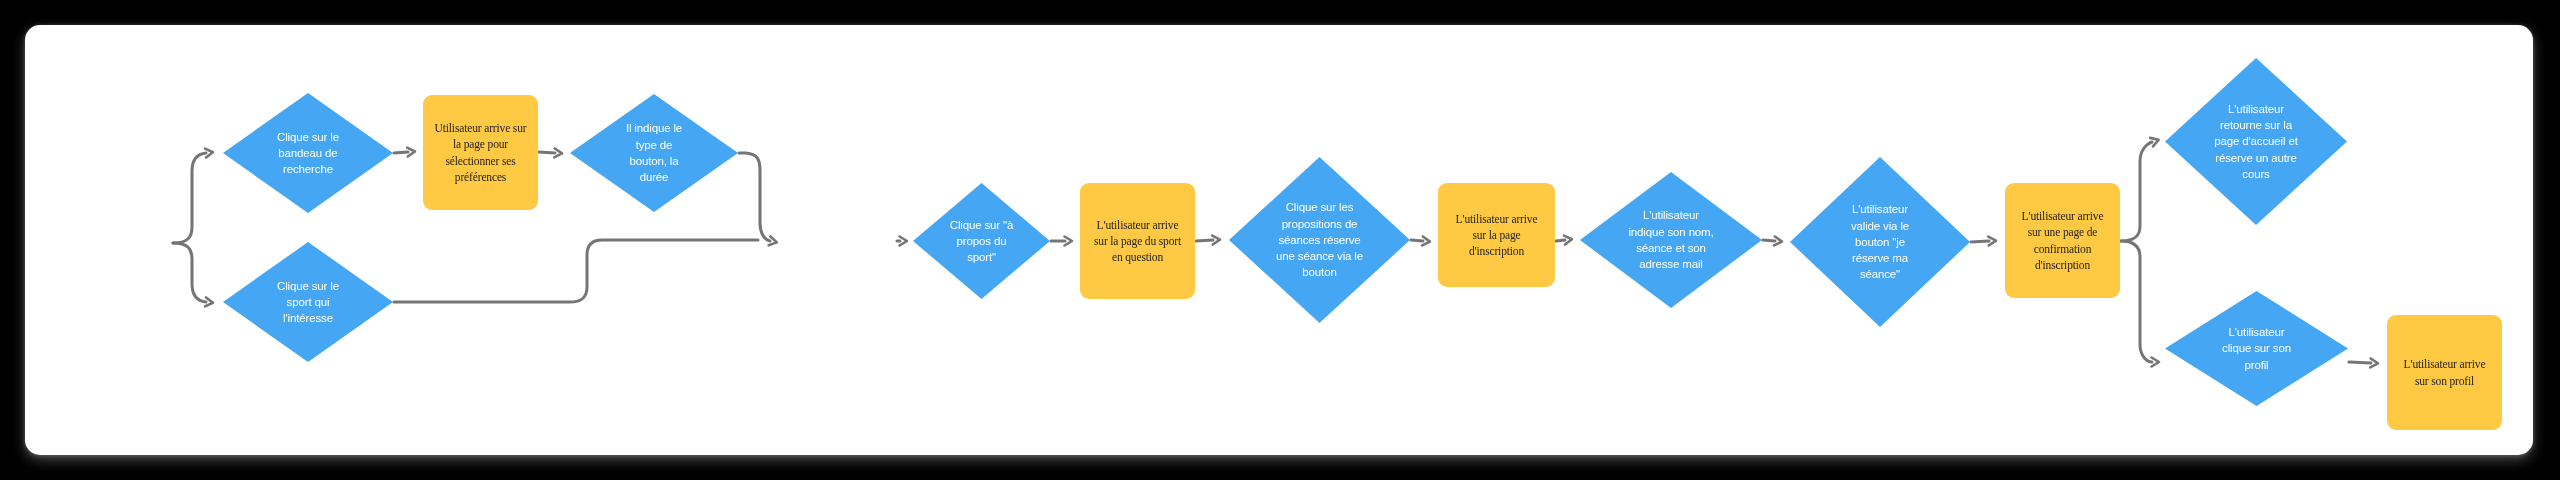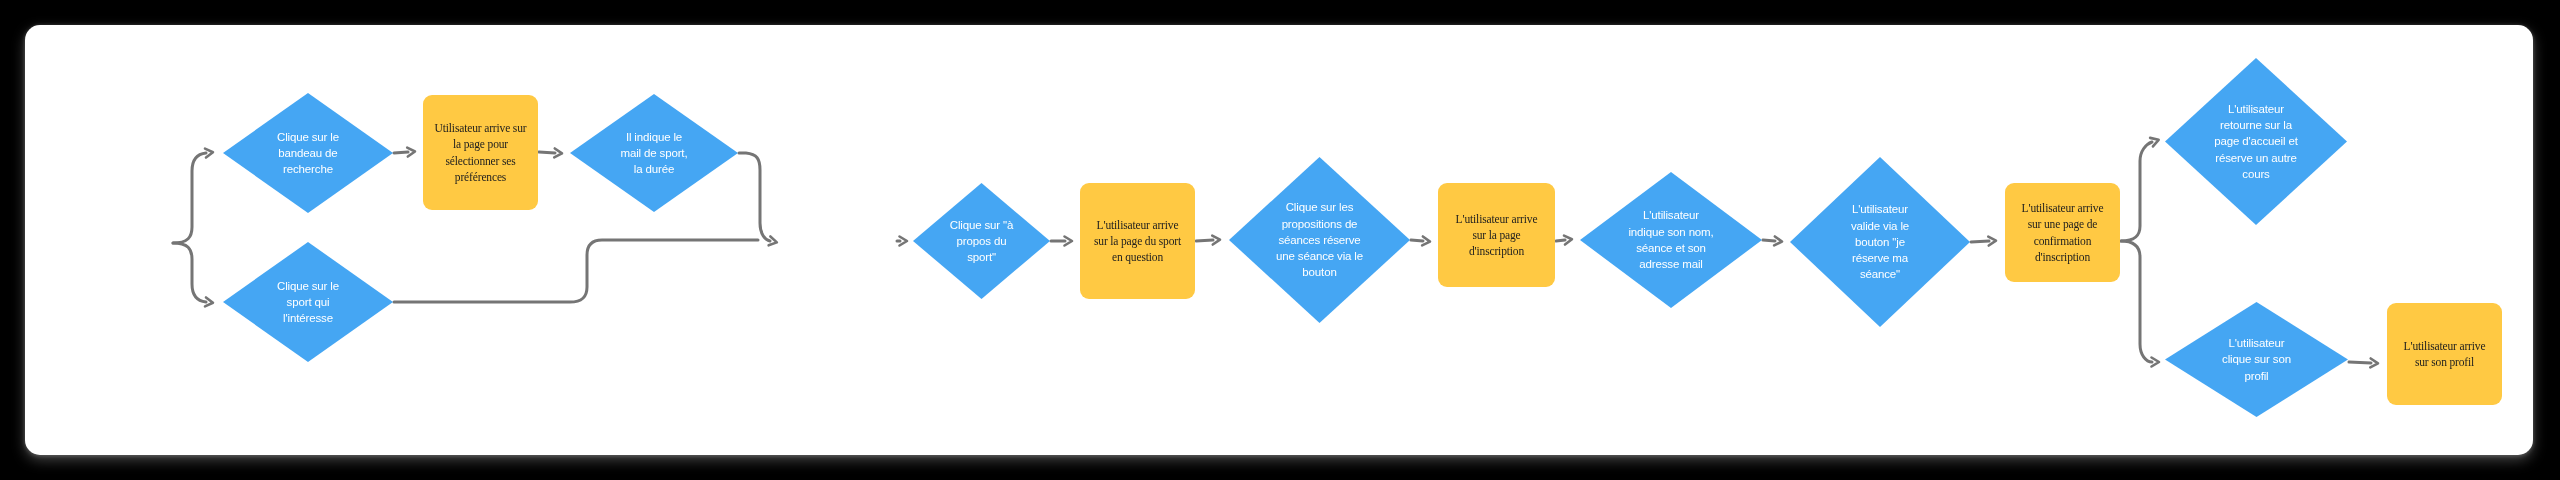--- a/index.html
+++ b/index.html
@@ -50,45 +50,45 @@
   <div class="node decision" style="left:223px;top:93px;width:170px;height:120px">
     <span class="node-label" style="max-width:70px">Clique sur le bandeau de recherche</span>
   </div>
   <div class="node decision" style="left:223px;top:242px;width:170px;height:120px">
     <span class="node-label" style="max-width:68px">Clique sur le sport qui l'intéresse</span>
   </div>
   <div class="node process" style="left:423px;top:95px;width:115px;height:115px">
     <span class="node-label">Utilisateur arrive sur la page pour sélectionner ses préférences</span>
   </div>
   <div class="node decision" style="left:570px;top:94px;width:168px;height:118px">
-    <span class="node-label" style="max-width:74px">Il indique le mail de sport, la durée</span>
+    <span class="node-label" style="max-width:74px">Il indique le type de bouton, la durée</span>
   </div>
   <div class="node decision" style="left:913px;top:183px;width:137px;height:116px">
     <span class="node-label" style="max-width:68px">Clique sur "à propos du sport"</span>
   </div>
   <div class="node process" style="left:1080px;top:183px;width:115px;height:116px">
     <span class="node-label">L'utilisateur arrive sur la page du sport en question</span>
   </div>
   <div class="node decision" style="left:1229px;top:157px;width:181px;height:166px">
     <span class="node-label" style="max-width:92px">Clique sur les propositions de séances réserve une séance via le bouton</span>
   </div>
   <div class="node process" style="left:1438px;top:183px;width:117px;height:104px">
     <span class="node-label">L'utilisateur arrive sur la page d'inscription</span>
   </div>
   <div class="node decision" style="left:1580px;top:172px;width:182px;height:136px">
     <span class="node-label" style="max-width:90px">L'utilisateur indique son nom, séance et son adresse mail</span>
   </div>
   <div class="node decision" style="left:1790px;top:157px;width:180px;height:170px">
     <span class="node-label" style="max-width:64px">L'utilisateur valide via le bouton "je réserve ma séance"</span>
   </div>
-  <div class="node process" style="left:2005px;top:183px;width:115px;height:99px">
+  <div class="node process" style="left:2005px;top:183px;width:115px;height:115px">
     <span class="node-label">L'utilisateur arrive sur une page de confirmation d'inscription</span>
   </div>
   <div class="node decision" style="left:2165px;top:58px;width:182px;height:167px">
     <span class="node-label" style="max-width:90px">L'utilisateur retourne sur la page d'accueil et réserve un autre cours</span>
   </div>
-  <div class="node decision" style="left:2165px;top:302px;width:183px;height:115px">
+  <div class="node decision" style="left:2165px;top:291px;width:183px;height:115px">
     <span class="node-label" style="max-width:76px">L'utilisateur clique sur son profil</span>
   </div>
-  <div class="node process" style="left:2387px;top:303px;width:115px;height:102px">
+  <div class="node process" style="left:2387px;top:315px;width:115px;height:115px">
     <span class="node-label">L'utilisateur arrive sur son profil</span>
   </div>
 </div>
 
 </body></html>

